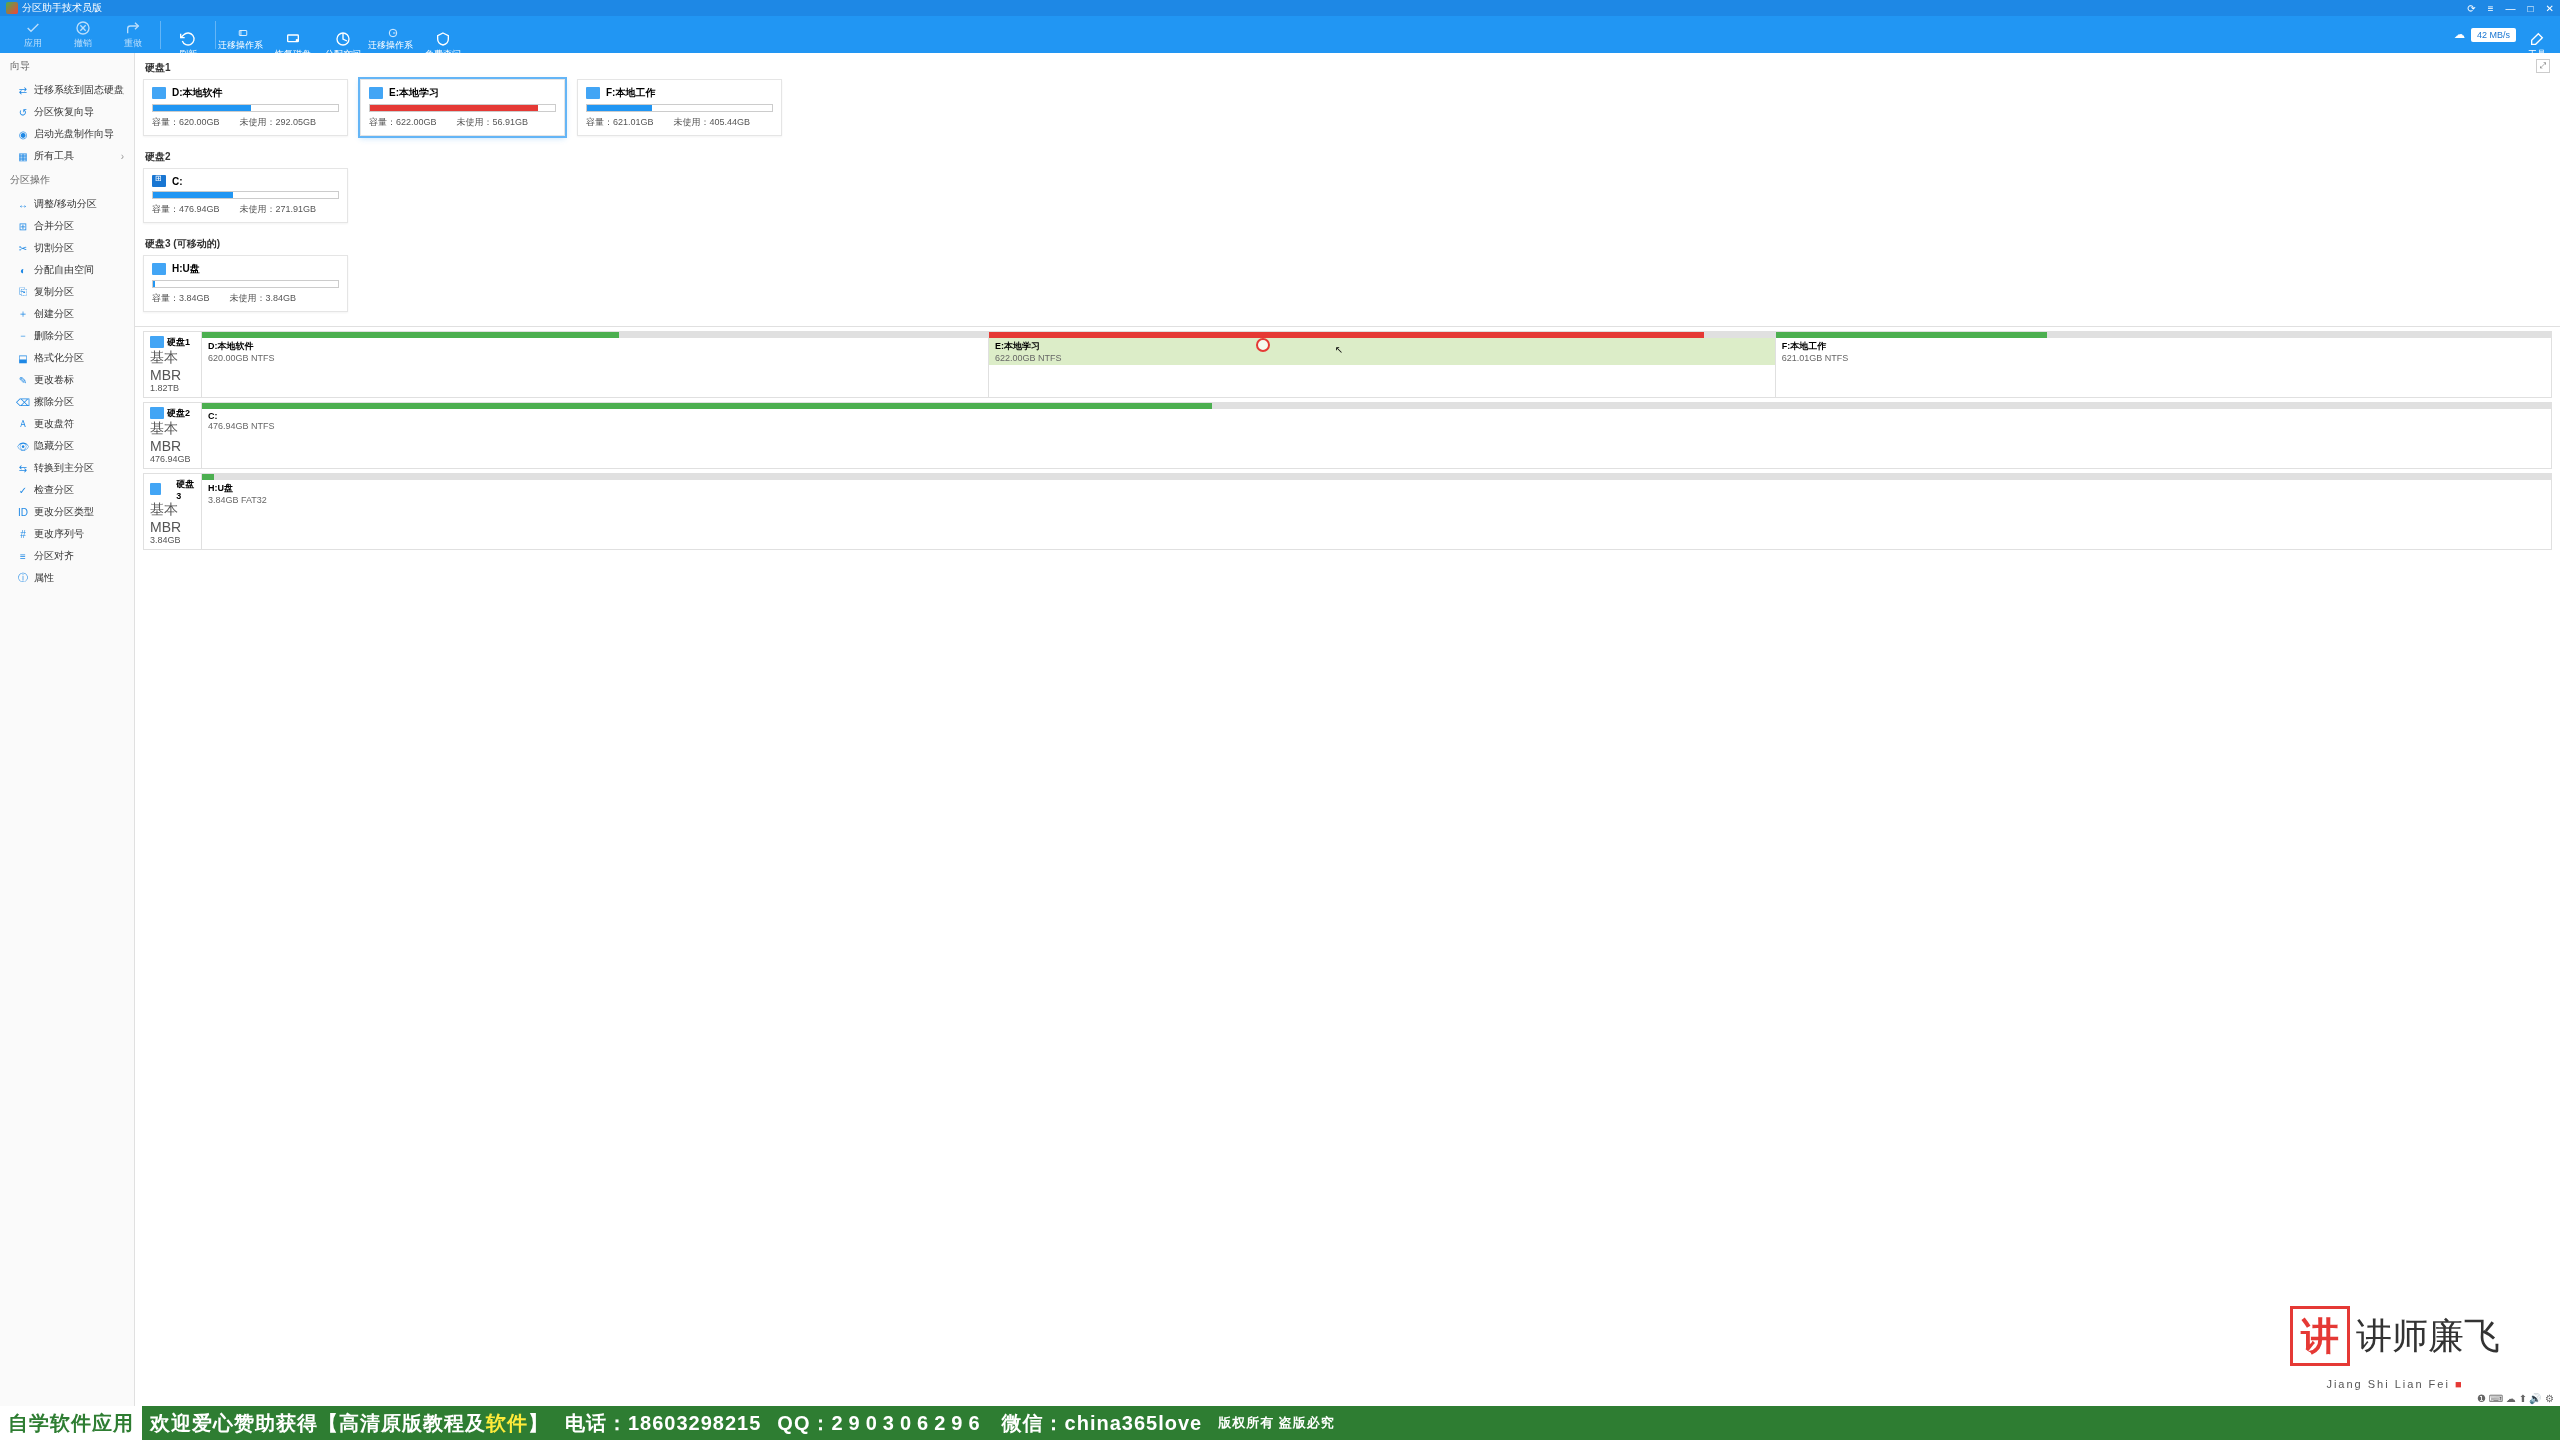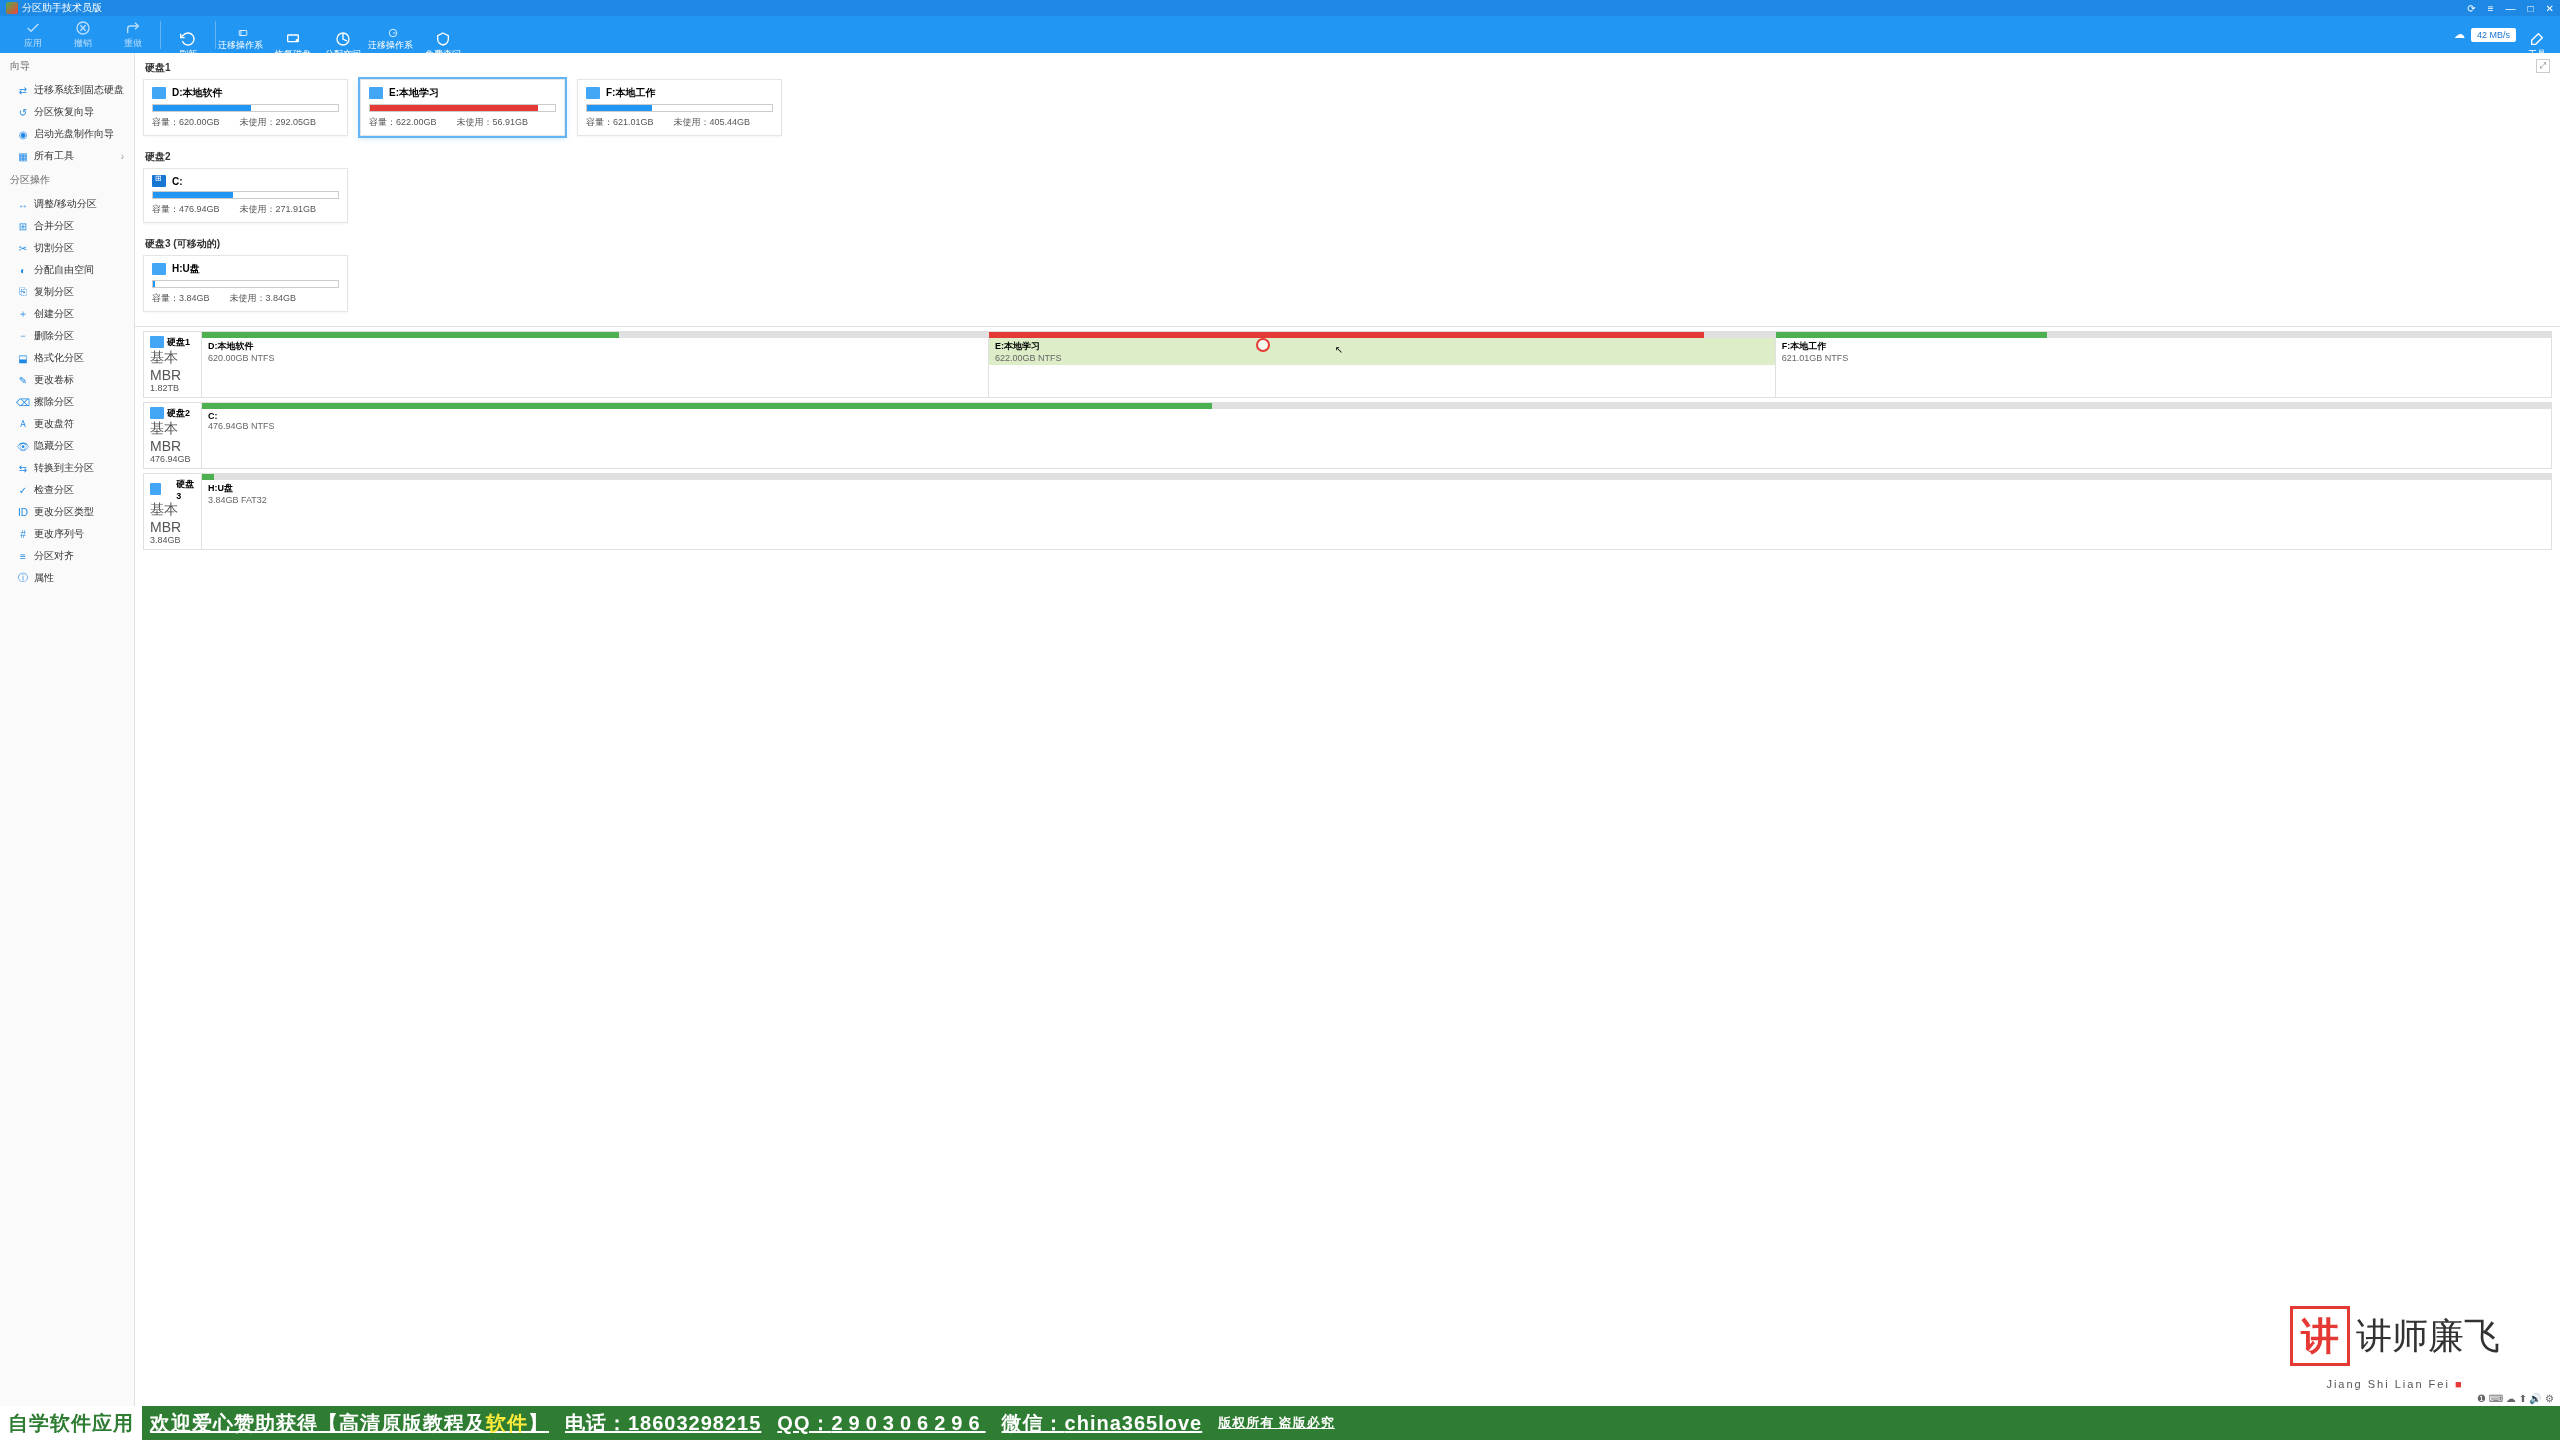--- a/index.html
+++ b/index.html
@@ -65,21 +65,21 @@
 .part-block-size { font-size: 9px; color: #666; }
 .click-marker { position: absolute; top: 6px; width: 14px; height: 14px; border: 2px solid #e53935; border-radius: 50%; background: rgba(255,255,255,0.7); }
 .cursor-ptr { position: absolute; top: 12px; font-size: 10px; }
 
 .watermark { position: fixed; right: 60px; bottom: 50px; pointer-events: none; text-align: center; }
 .watermark-logo { display: flex; align-items: center; gap: 6px; }
 .wm-stamp { width: 60px; height: 60px; border: 3px solid #e53935; color: #e53935; font-size: 38px; font-weight: bold; display: flex; align-items: center; justify-content: center; font-family: "KaiTi", serif; }
 .wm-text { font-family: "KaiTi", serif; font-size: 36px; color: #333; }
 .wm-sub { font-size: 11px; color: #555; letter-spacing: 2px; margin-top: 12px; }
 
-.bottom-banner { position: fixed; bottom: 0; left: 0; right: 0; height: 34px; background: #2e7d32; color: #fff; display: flex; align-items: center; font-size: 20px; font-weight: bold; letter-spacing: 1px; overflow: hidden; text-decoration: underline; }
+.bottom-banner { position: fixed; bottom: 0; left: 0; right: 0; height: 34px; background: #2e7d32; color: #fff; display: flex; align-items: center; font-size: 20px; font-weight: bold; letter-spacing: 1px; overflow: hidden; }
 .banner-seg { padding: 0 8px; white-space: nowrap; }
 .banner-seg.white-bg { background: #fff; color: #2e7d32; height: 100%; display: flex; align-items: center; }
 .banner-seg .hl { color: #ffeb3b; }
 .status-icons { position: fixed; right: 6px; bottom: 36px; display: flex; gap: 4px; font-size: 10px; color: #666; }
 </style>
 </head>
 <body>
 
 <div class="titlebar">
   <div class="titlebar-icon"></div>

